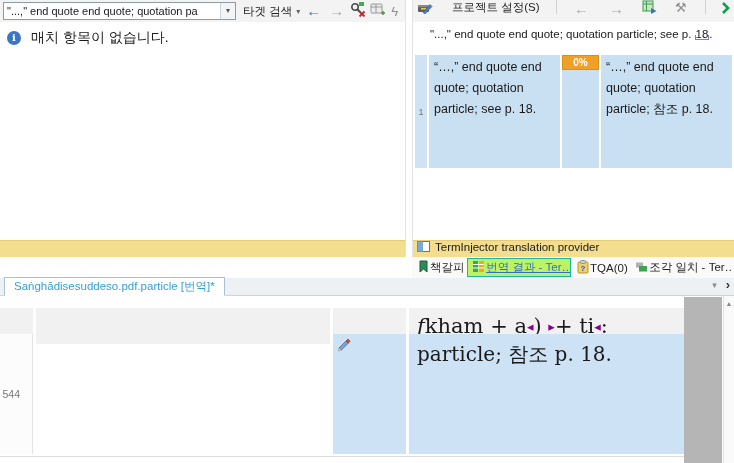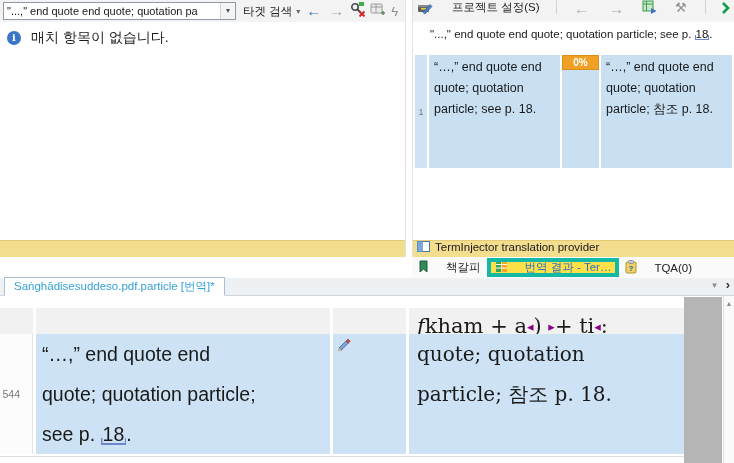--- a/index.html
+++ b/index.html
@@ -54,23 +54,23 @@
               color:#fff; font-size:10px; font-weight:bold; text-align:center;
               line-height:13px; }
   .rp-yellow { position:absolute; left:0; bottom:0; width:100%; height:17px;
                background:#f3dd8e; border-top:1px solid #e4cb77; display:flex;
                align-items:flex-start; gap:5px; padding:0 4px; font-size:11.5px; }
 
   
   .panel-tabs { position:absolute; left:412px; top:257px; width:322px; height:21px;
                 display:flex; gap:2px; align-items:stretch; padding:1px 1px;
                 background:#fafafa; font-size:11.5px; }
-  .ptab { display:flex; align-items:center; gap:17px; padding:0 4px;
+  .ptab { display:flex; align-items:center; gap:1px; padding:0 4px;
           white-space:nowrap; color:#222; overflow:hidden; }
-  .ptab.sel { background:#fde047; border:4px solid #14b8a6; color:#2b71c7; }
+  .ptab.sel { background:#bef264; border:1px solid #14b8a6; color:#2b71c7;text-decoration:underline; }
 
   
   .doc-row { position:absolute; left:0; top:278px; width:734px; height:18px;
              background:#eef1f4; border-bottom:1px solid #cdd4da; }
   .doc-tab { position:absolute; left:4px; bottom:-1px; height:19px; background:#fff;
              border:1px solid #a9c0d4; border-bottom:1px solid #fff; display:flex;
              align-items:center; padding:0 9px; font-size:11.5px; color:#35a0d8; }
   .doc-controls { position:absolute; right:4px; top:1px; display:flex; gap:9px;
                   align-items:center; }
   .ovf-down { font-size:9px; color:#8a8a8a; }
@@ -227,20 +227,29 @@
     <div class="ptab">
       <span>
         <svg width="12" height="14" viewBox="0 0 12 14">
           <rect x="1" y="2" width="10" height="11" rx="1" fill="#f0d264" stroke="#b09a30"></rect>
           <rect x="3.5" y="0.5" width="5" height="3" rx="1" fill="#cccccc" stroke="#909090"></rect>
           <text x="6" y="11" font-size="8" fill="#2255bb" text-anchor="middle" font-weight="bold">?</text>
         </svg>
       </span>
       <span>TQA(0)</span>
     </div>
+    <div class="ptab">
+      <span>
+        <svg width="14" height="12" viewBox="0 0 14 12">
+          <rect x="2" y="1.5" width="7" height="5" fill="#b0b0b0"></rect>
+          <rect x="5" y="5" width="8" height="5.5" fill="#3aa655"></rect>
+        </svg>
+      </span>
+      <span>조각 일치 - Ter…</span>
+    </div>
   </div>
 
   <div class="doc-row">
     <div class="doc-tab">
       <span>Saṅghādisesuddeso.pdf.particle [번역]*</span>
     </div>
     <div class="doc-controls">
       <span class="ovf-down">▾</span>
       <span class="ovf-next">›</span>
     </div>
@@ -249,36 +258,30 @@
   <div class="editor">
 
     <div class="cell ra ra-gutter"></div>
     <div class="cell ra ra-src"></div>
     <div class="cell ra ra-status"></div>
     <div class="cell ra ra-tgt"><span class="ital">f</span><span>kham + a</span><span class="tag">◂</span><span>) </span><span class="tag">▸</span><span>+ ti</span><span class="tag">◂</span><span>:</span></div>
 
     <div class="cell rb rb-gutter">
       <span>544</span>
     </div>
-    <div class="cell rb rb-src">
-      <span class="line">“…,” end quote end</span>
-      <span class="line">quote; quotation particle;</span>
-      <span class="line"><span>see p. </span><span class="u-page-big">18</span><span>.</span></span>
-    </div>
     <div class="cell rb rb-status">
       <span>
         <svg width="15" height="15" viewBox="0 0 15 15">
           <path d="M3 11 L10 4 L12.2 6.2 L5.2 13.2 Z" fill="#7da3d8" stroke="#49688f" stroke-width="0.8"></path>
           <path d="M10 4 L12 2 L14.2 4.2 L12.2 6.2 Z" fill="#cc4b3c" stroke="#8f2f26" stroke-width="0.6"></path>
           <path d="M3 11 L2.3 13.9 L5.2 13.2 Z" fill="#ecdcae" stroke="#9a8b5a" stroke-width="0.5"></path>
         </svg>
       </span>
     </div>
     <div class="cell rb rb-tgt">
-      <span class="line">quote; quotation</span>
       <span class="line">particle; 참조 p. 18.</span>
     </div>
 
     <div class="row-next"></div>
     <div class="struct-col"></div>
     <div class="vscroll">
       <div class="vs-up">▲</div>
     </div>
   </div>
 

